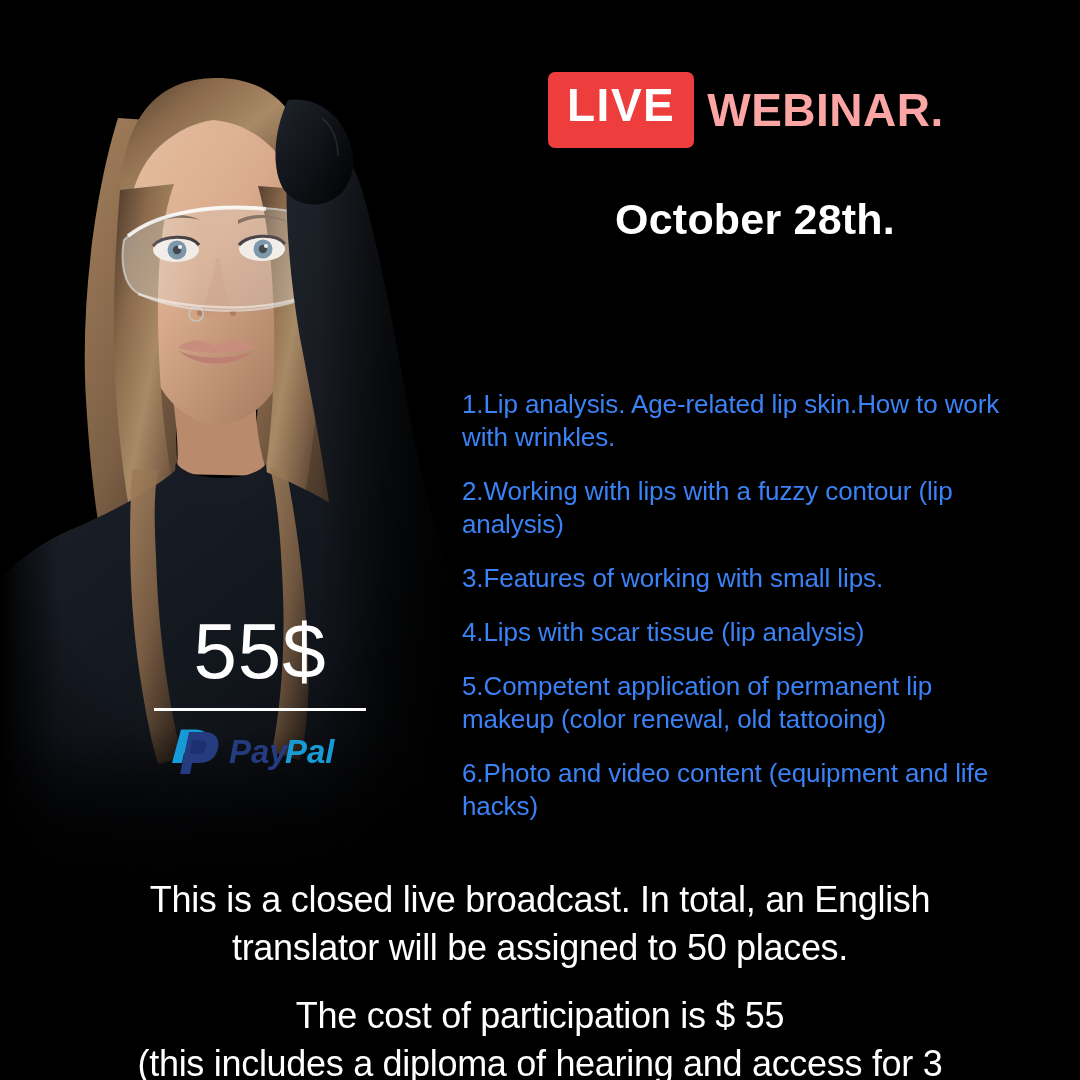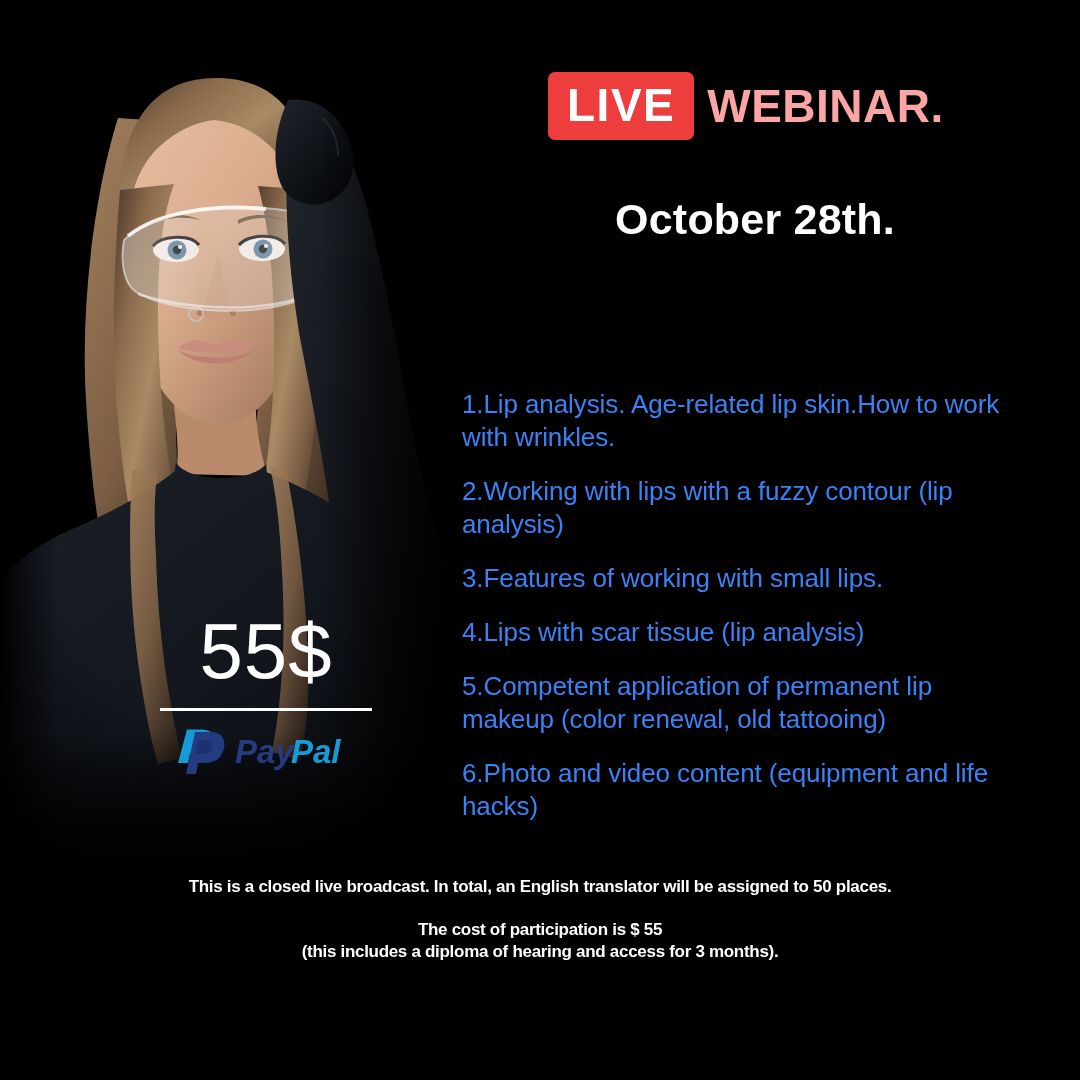--- a/index.html
+++ b/index.html
@@ -50,21 +50,21 @@
 
   
   .header-row {
     position:absolute;
     left:548px; top:72px;
     display:flex; align-items:center;
   }
   .live-badge {
     background:#ee3d3d;
     border-radius:7px;
-    padding:10px 19px 12px 19px;
+    padding:10px 19px 20px 19px;
     display:flex; align-items:center; justify-content:center;
   }
   .live-badge span {
     color:#ffffff;
     font-size:46px;
     font-weight:bold;
     letter-spacing:1.5px;
     line-height:1;
   }
   .webinar-word {
@@ -104,21 +104,21 @@
     font-size:26px;
     line-height:1.27;
     margin-bottom:21px;
     letter-spacing:-0.1px;
   }
   .topic-item:last-child { margin-bottom:0; }
 
   
   .price-block {
     position:absolute;
-    left:160px; top:612px;
+    left:154px; top:612px;
     width:212px;
     text-align:center;
   }
   .price-amount {
     color:#ffffff;
     font-size:78px;
     font-weight:normal;
     line-height:1;
     letter-spacing:1px;
   }
@@ -136,22 +136,22 @@
 
   
   .footer {
     position:absolute;
     left:0; top:876px;
     width:1080px;
     text-align:center;
     color:#ffffff;
   }
   .footer-para {
-    font-size:17px;
-    font-weight:bold;
+    font-size:36px;
+    font-weight:normal;
     line-height:1.33;
     letter-spacing:-0.3px;
     padding:0 76px;
   }
   .footer-para.second { margin-top:20px; }
 </style>
 </head>
 <body>
 
 <div class="poster">

